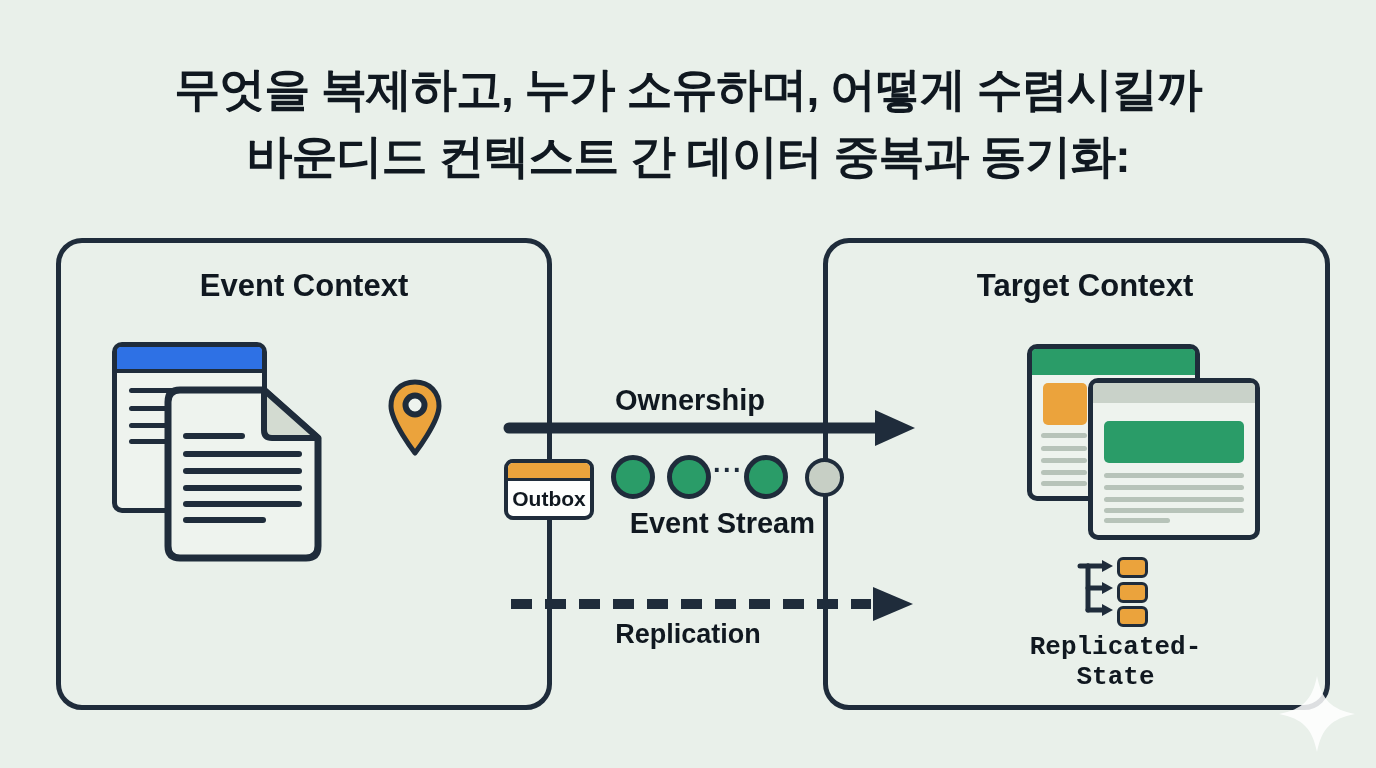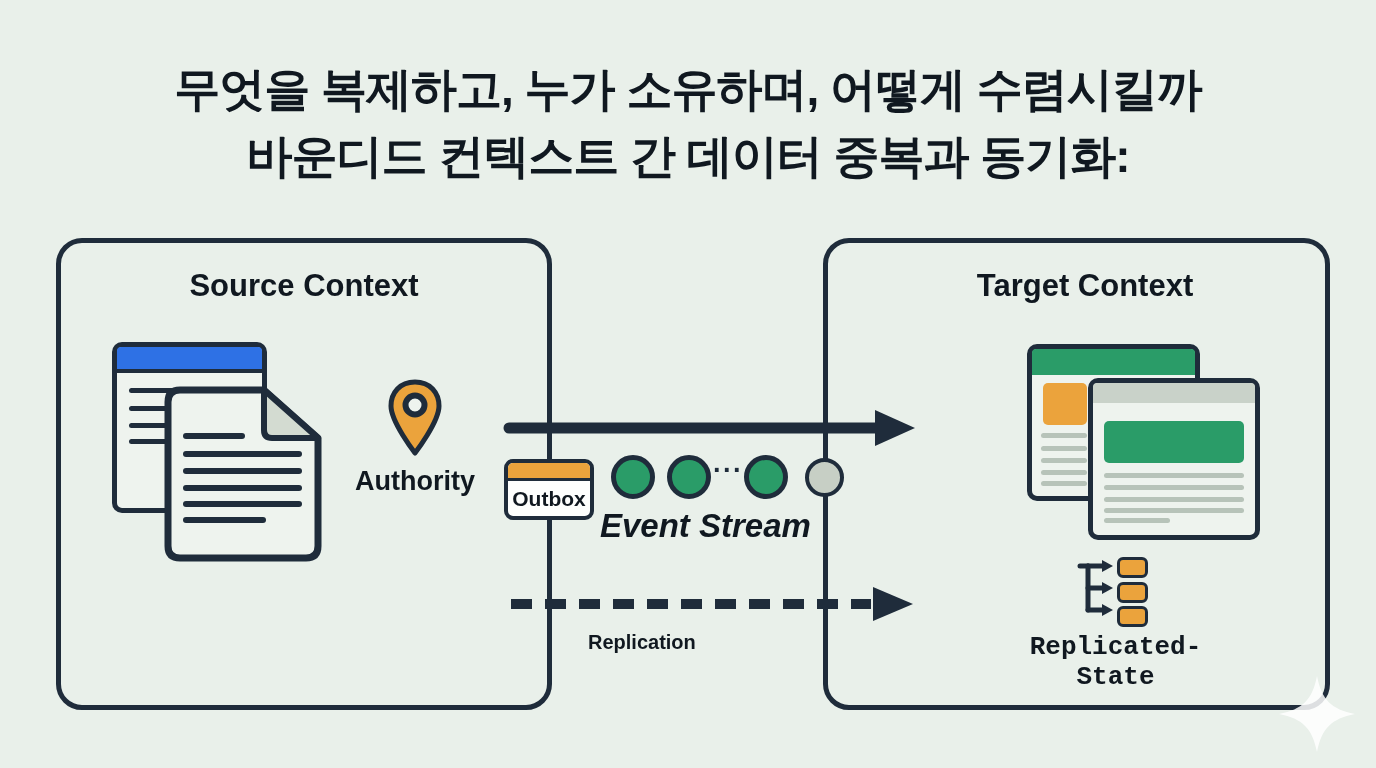--- a/index.html
+++ b/index.html
@@ -27,23 +27,23 @@
     background:var(--card-bg); border:5px solid var(--ink); border-radius:10px; z-index:2;}
   .window-card .hdr{height:26px; background:var(--blue); border-bottom:4px solid var(--ink); border-radius:4px 4px 0 0;}
   .wline{position:absolute; height:5px; background:var(--ink); border-radius:3px; z-index:2;}
   .doc-svg{position:absolute; left:164px; top:386px; z-index:3;}
 
   
   .pin-svg{position:absolute; left:387px; top:379px; z-index:2;}
   .label{position:absolute; color:var(--text); font-weight:700; z-index:4;}
   .authority-label{left:340px; width:150px; top:466px; font-size:27px; text-align:center;}
   .ownership-label{left:590px; width:200px; top:384px; font-size:29px; text-align:center;}
-  .event-stream-label{left:600px; width:215px; top:507px; font-size:33px; text-align:left;font-style:italic;}
+  .event-stream-label{left:600px; width:215px; top:507px; font-size:29px; text-align:right;}
   .converged-label{left:856px; width:152px; top:462px; font-size:26px; line-height:32px;}
-  .replication-label{left:588px; width:200px; top:619px; font-size:20px; margin-top:12px;}
+  .replication-label{left:588px; width:200px; top:619px; font-size:27px; text-align:center;}
   .replicated-label{left:1013px; width:205px; top:632px; font-size:26px; text-align:center;font-family:Liberation Mono, monospace;}
 
   .arrow-svg{position:absolute; z-index:3;}
 
   .outbox{position:absolute; left:504px; top:459px; width:90px; height:61px;
     background:var(--white); border:4px solid var(--ink); border-radius:9px; z-index:4;}
   .outbox .hdr{height:18px; background:var(--orange); border-bottom:3px solid var(--ink); border-radius:5px 5px 0 0;}
   .outbox .lbl{height:36px; display:flex; align-items:center; justify-content:center;
     font-size:21px; font-weight:600; color:var(--text);}
 
@@ -77,21 +77,21 @@
 
 <div class="stage">
 
   <div class="main-title">
     <div>무엇을 복제하고, 누가 소유하며, 어떻게 수렴시킬까</div>
     <div>바운디드 컨텍스트 간 데이터 중복과 동기화:</div>
   </div>
 
   <div class="context-box box-source"></div>
   <div class="context-box box-target"></div>
-  <div class="context-title title-source">Source Context</div>
+  <div class="context-title title-source">Event Context</div>
   <div class="context-title title-target">Target Context</div>
 
   <div class="window-card">
     <div class="hdr"></div>
   </div>
   <div class="wline" style="left:129px; top:388px; width:50px;"></div>
   <div class="wline" style="left:129px; top:406px; width:50px;"></div>
   <div class="wline" style="left:129px; top:423px; width:50px;"></div>
   <div class="wline" style="left:129px; top:439px; width:50px;"></div>
 
@@ -105,22 +105,22 @@
       <line x1="22" y1="102" x2="135" y2="102"></line>
       <line x1="22" y1="118" x2="135" y2="118"></line>
       <line x1="22" y1="134" x2="99" y2="134"></line>
     </g>
   </svg>
 
   <svg class="pin-svg" width="56" height="78" viewBox="0 0 56 78">
     <path d="M28 3 C13 3 4 13.5 4 27 C4 43 28 74 28 74 C28 74 52 43 52 27 C52 13.5 43 3 28 3 Z" style="fill:var(--orange); stroke:var(--ink);" stroke-width="5" stroke-linejoin="round"></path>
     <circle cx="28" cy="26" r="9.5" style="fill:var(--card-bg); stroke:var(--ink);" stroke-width="6"></circle>
   </svg>
-  <div class="label authority-label">Authority</div>
 
+  <div class="label ownership-label">Ownership</div>
   <svg class="arrow-svg" style="left:503px; top:409px;" width="414" height="38" viewBox="0 0 414 38">
     <line x1="6" y1="19" x2="372" y2="19" style="stroke:var(--ink);" stroke-width="11" stroke-linecap="round"></line>
     <polygon points="372,1 412,19 372,37" style="fill:var(--ink);"></polygon>
   </svg>
 
   <div class="outbox">
     <div class="hdr"></div>
     <div class="lbl">Outbox</div>
   </div>
 

